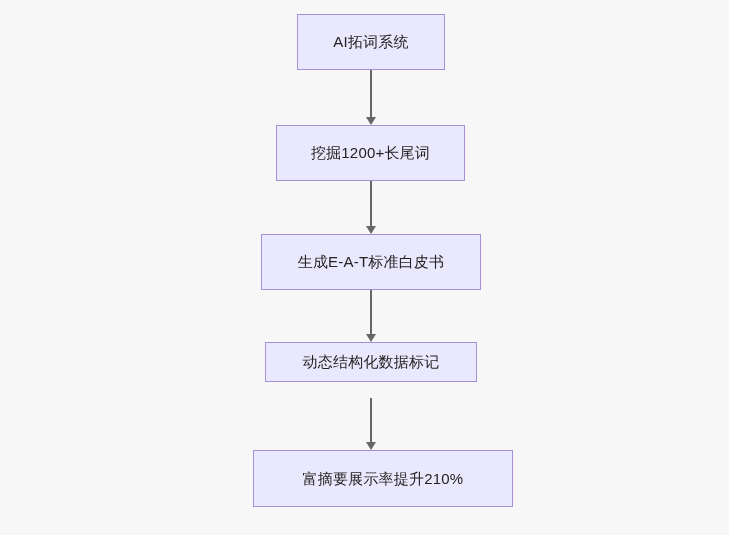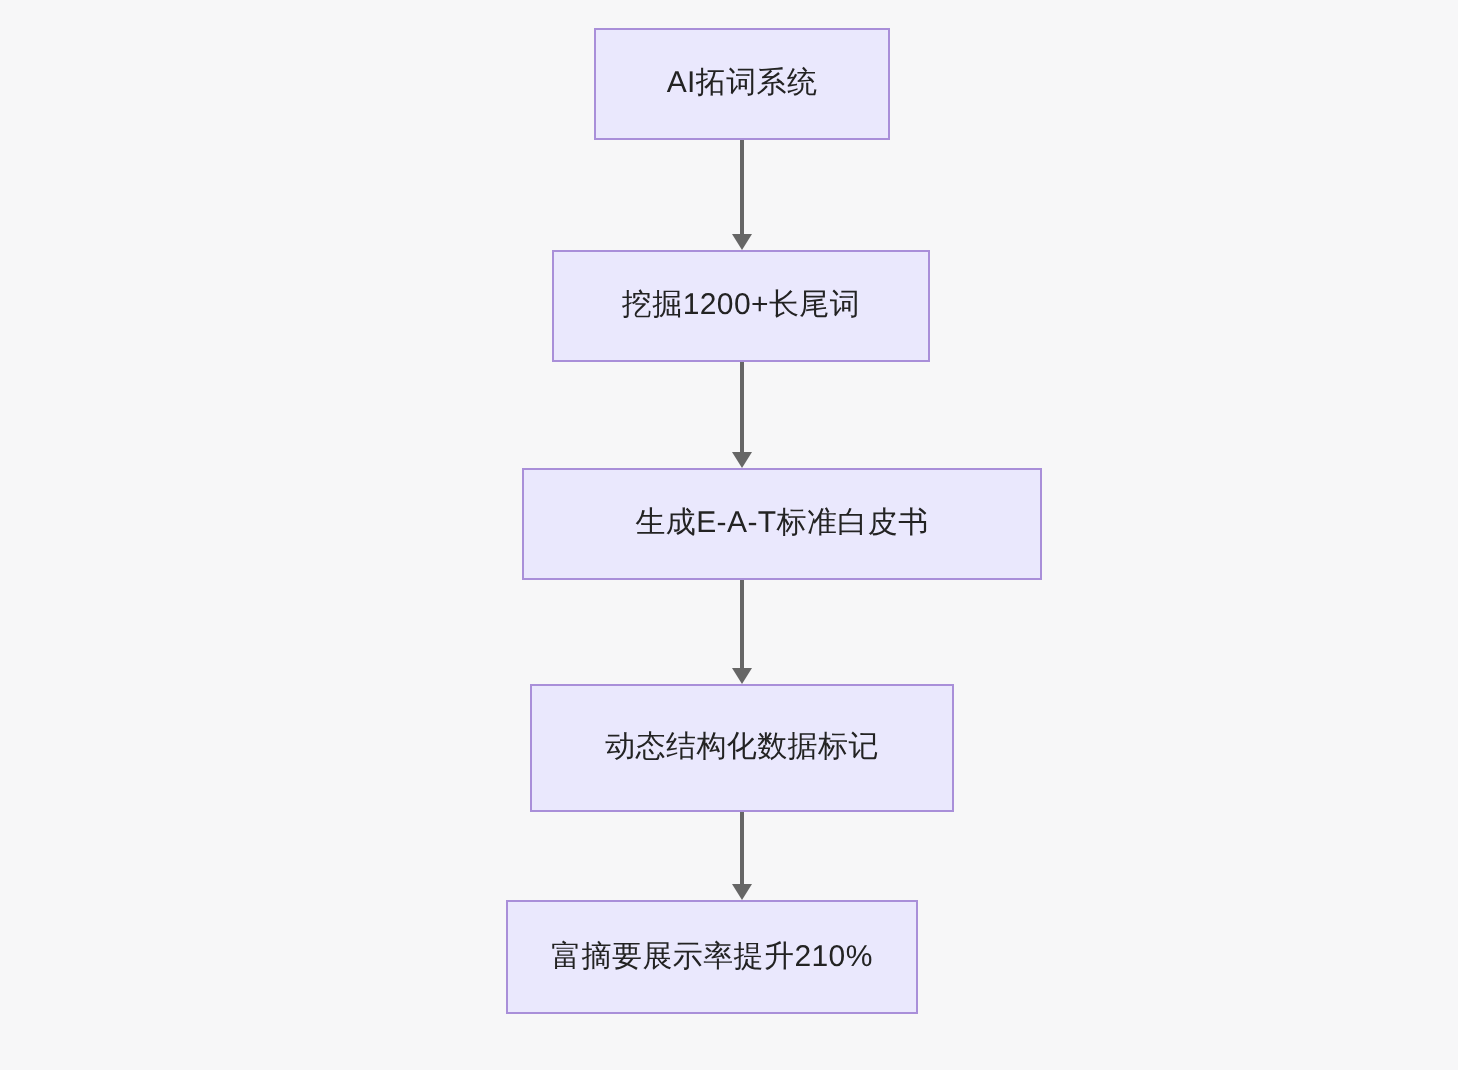--- a/index.html
+++ b/index.html
@@ -77,22 +77,22 @@
         <line x1="8" y1="0" x2="8" y2="45" stroke="#666666" stroke-width="2"></line>
         <polygon points="3,44 13,44 8,52" fill="#666666"></polygon>
       </svg>
     </div>
     <div class="node" style="left: 297px; top: 14px; width: 148px; height: 56px; background: rgb(234, 232, 253); border-color: rgb(169, 143, 217); color: rgb(35, 35, 35);">
       <span class="node-label">AI拓词系统</span>
     </div>
     <div class="node" style="left: 276px; top: 125px; width: 189px; height: 56px; background: rgb(234, 232, 253); border-color: rgb(169, 143, 217); color: rgb(35, 35, 35); align-items: center;">
       <span class="node-label">挖掘1200+长尾词</span>
     </div>
-    <div class="node" style="left: 261px; top: 234px; width: 260px; height: 56px; background: rgb(234, 232, 253); border-color: rgb(169, 143, 217); color: rgb(35, 35, 35);">
+    <div class="node" style="left: 261px; top: 234px; width: 220px; height: 56px; background: rgb(234, 232, 253); border-color: rgb(169, 143, 217); color: rgb(35, 35, 35);">
       <span class="node-label">生成E-A-T标准白皮书</span>
     </div>
-    <div class="node" style="left: 265px; top: 342px; width: 212px; height: 64px; background: rgb(234, 232, 253); border-color: rgb(169, 143, 217); color: rgb(35, 35, 35);">
+    <div class="node" style="left: 265px; top: 342px; width: 212px; height: 40px; background: rgb(234, 232, 253); border-color: rgb(169, 143, 217); color: rgb(35, 35, 35);">
       <span class="node-label">动态结构化数据标记</span>
     </div>
-    <div class="node" style="left: 253px; top: 450px; width: 206px; height: 57px; background: rgb(234, 232, 253); border-color: rgb(169, 143, 217); color: rgb(35, 35, 35);">
+    <div class="node" style="left: 253px; top: 450px; width: 260px; height: 57px; background: rgb(234, 232, 253); border-color: rgb(169, 143, 217); color: rgb(35, 35, 35);">
       <span class="node-label">富摘要展示率提升210%</span>
     </div>
   </div>
 
 </body></html>

